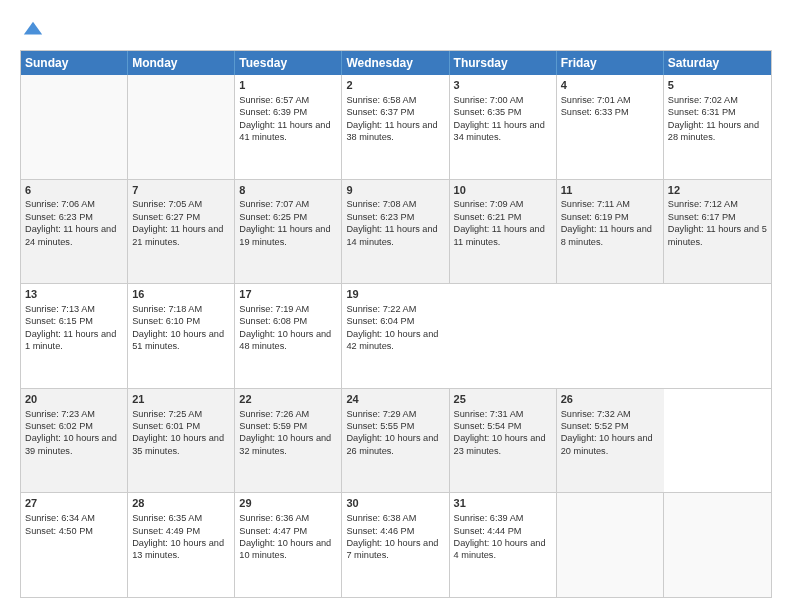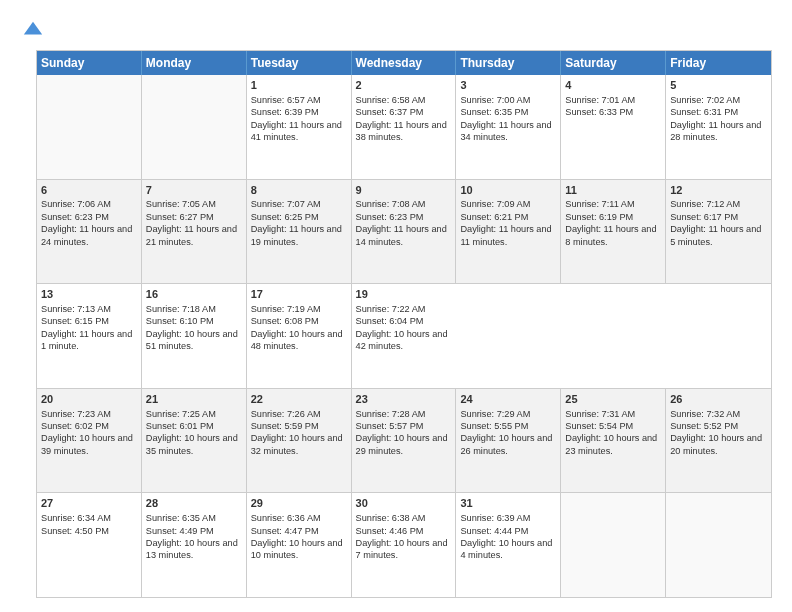--- a/index.html
+++ b/index.html
@@ -59,21 +59,20 @@
     }
     .location {
       font-size: 16px;
       color: #555;
     }
     .calendar {
       flex: 1;
       display: flex;
       flex-direction: column;
       border: 1px solid #ccc;
-      margin-left: 16px;
     }
     .cal-header {
       display: grid;
       grid-template-columns: repeat(7, 1fr);
       background: #3a7abf;
     }
     .cal-header-cell {
       color: #fff;
       font-size: 12px;
       font-weight: bold;
@@ -134,22 +133,22 @@
     </div>
   </div>
 
   <div class="calendar">
     <div class="cal-header" id="cal-header-row">
         <div class="cal-header-cell">Sunday</div>
         <div class="cal-header-cell">Monday</div>
         <div class="cal-header-cell">Tuesday</div>
         <div class="cal-header-cell">Wednesday</div>
         <div class="cal-header-cell">Thursday</div>
+        <div class="cal-header-cell">Friday</div>
         <div class="cal-header-cell">Saturday</div>
-        <div class="cal-header-cell">Friday</div>
       </div>
     <div class="cal-body" id="cal-body">
         <div class="cal-row">
           <div class="cal-cell empty row-even"></div>
           <div class="cal-cell empty row-even"></div>
           <div class="cal-cell row-even"><span class="day-num">1</span><span>Sunrise: 6:57 AM</span><br><span>Sunset: 6:39 PM</span><br><span>Daylight: 11 hours and 41 minutes.</span></div>
           <div class="cal-cell row-even"><span class="day-num">2</span><span>Sunrise: 6:58 AM</span><br><span>Sunset: 6:37 PM</span><br><span>Daylight: 11 hours and 38 minutes.</span></div>
           <div class="cal-cell row-even"><span class="day-num">3</span><span>Sunrise: 7:00 AM</span><br><span>Sunset: 6:35 PM</span><br><span>Daylight: 11 hours and 34 minutes.</span></div>
           <div class="cal-cell row-even"><span class="day-num">4</span><span>Sunrise: 7:01 AM</span><br><span>Sunset: 6:33 PM</span><br></div>
           <div class="cal-cell row-even"><span class="day-num">5</span><span>Sunrise: 7:02 AM</span><br><span>Sunset: 6:31 PM</span><br><span>Daylight: 11 hours and 28 minutes.</span></div>
@@ -166,21 +165,20 @@
         <div class="cal-row">
           <div class="cal-cell row-even"><span class="day-num">13</span><span>Sunrise: 7:13 AM</span><br><span>Sunset: 6:15 PM</span><br><span>Daylight: 11 hours and 1 minute.</span></div>
           <div class="cal-cell row-even"><span class="day-num">16</span><span>Sunrise: 7:18 AM</span><br><span>Sunset: 6:10 PM</span><br><span>Daylight: 10 hours and 51 minutes.</span></div>
           <div class="cal-cell row-even"><span class="day-num">17</span><span>Sunrise: 7:19 AM</span><br><span>Sunset: 6:08 PM</span><br><span>Daylight: 10 hours and 48 minutes.</span></div>
           <div class="cal-cell row-even"><span class="day-num">19</span><span>Sunrise: 7:22 AM</span><br><span>Sunset: 6:04 PM</span><br><span>Daylight: 10 hours and 42 minutes.</span></div>
         </div>
         <div class="cal-row">
           <div class="cal-cell row-odd"><span class="day-num">20</span><span>Sunrise: 7:23 AM</span><br><span>Sunset: 6:02 PM</span><br><span>Daylight: 10 hours and 39 minutes.</span></div>
           <div class="cal-cell row-odd"><span class="day-num">21</span><span>Sunrise: 7:25 AM</span><br><span>Sunset: 6:01 PM</span><br><span>Daylight: 10 hours and 35 minutes.</span></div>
           <div class="cal-cell row-odd"><span class="day-num">22</span><span>Sunrise: 7:26 AM</span><br><span>Sunset: 5:59 PM</span><br><span>Daylight: 10 hours and 32 minutes.</span></div>
-          <div class="cal-cell row-odd"><span class="day-num">23</span><span>Sunrise: 7:28 AM</span><br><span>Sunset: 5:57 PM</span><br><span>Daylight: 10 hours and 29 minutes.</span></div>
           <div class="cal-cell row-odd"><span class="day-num">24</span><span>Sunrise: 7:29 AM</span><br><span>Sunset: 5:55 PM</span><br><span>Daylight: 10 hours and 26 minutes.</span></div>
           <div class="cal-cell row-odd"><span class="day-num">25</span><span>Sunrise: 7:31 AM</span><br><span>Sunset: 5:54 PM</span><br><span>Daylight: 10 hours and 23 minutes.</span></div>
           <div class="cal-cell row-odd"><span class="day-num">26</span><span>Sunrise: 7:32 AM</span><br><span>Sunset: 5:52 PM</span><br><span>Daylight: 10 hours and 20 minutes.</span></div>
         </div>
         <div class="cal-row">
           <div class="cal-cell row-even"><span class="day-num">27</span><span>Sunrise: 6:34 AM</span><br><span>Sunset: 4:50 PM</span><br></div>
           <div class="cal-cell row-even"><span class="day-num">28</span><span>Sunrise: 6:35 AM</span><br><span>Sunset: 4:49 PM</span><br><span>Daylight: 10 hours and 13 minutes.</span></div>
           <div class="cal-cell row-even"><span class="day-num">29</span><span>Sunrise: 6:36 AM</span><br><span>Sunset: 4:47 PM</span><br><span>Daylight: 10 hours and 10 minutes.</span></div>
           <div class="cal-cell row-even"><span class="day-num">30</span><span>Sunrise: 6:38 AM</span><br><span>Sunset: 4:46 PM</span><br><span>Daylight: 10 hours and 7 minutes.</span></div>
           <div class="cal-cell row-even"><span class="day-num">31</span><span>Sunrise: 6:39 AM</span><br><span>Sunset: 4:44 PM</span><br><span>Daylight: 10 hours and 4 minutes.</span></div>

